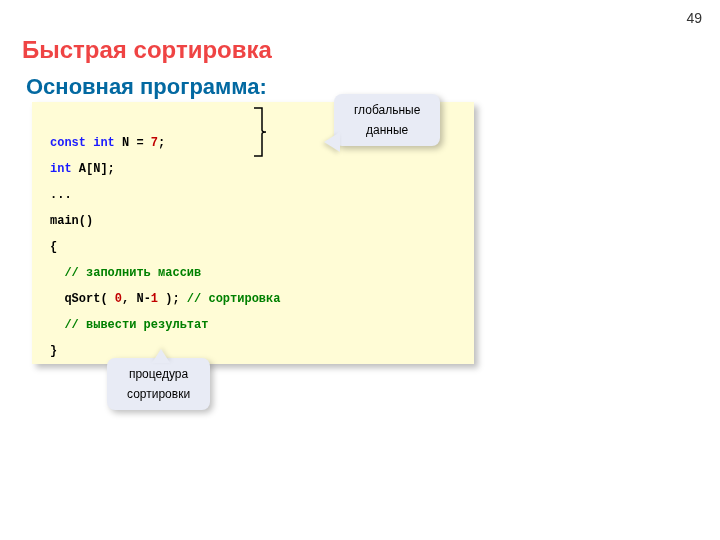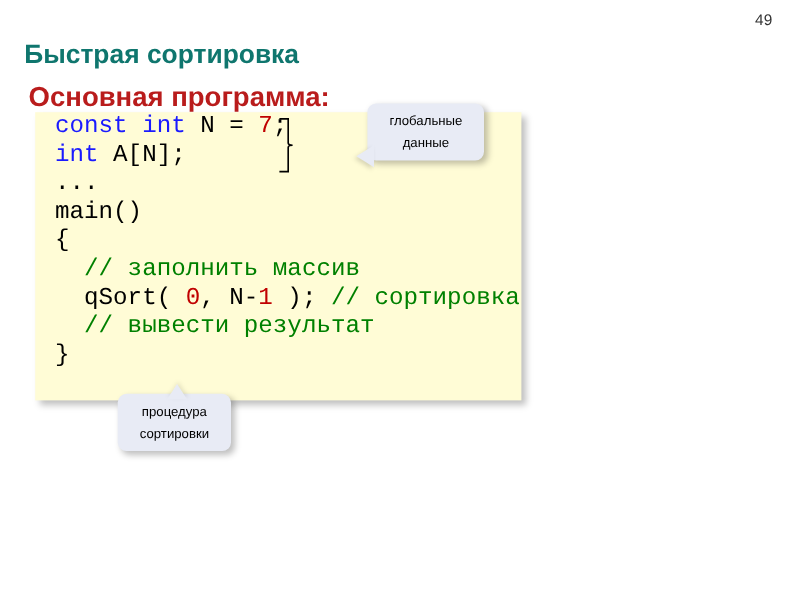--- a/index.html
+++ b/index.html
@@ -19,42 +19,42 @@
     font-size: 14px;
     font-weight: normal;
     color: #333;
   }
   .title {
     position: absolute;
     top: 36px;
     left: 22px;
     font-size: 24px;
     font-weight: bold;
-    color: #0f766e;
+    color: #ef4444;
   }
   .subtitle {
     position: absolute;
     top: 74px;
     left: 26px;
-    font-size: 25px;
+    font-size: 22px;
     font-weight: bold;
-    color: #b91c1c;
+    color: #0369a1;
   }
   .code-box {
     position: absolute;
     top: 102px;
     left: 32px;
     width: 442px;
     height: 262px;
     background: #fffcd6;
     box-shadow: 4px 4px 6px rgba(0,0,0,0.25);
-    padding: 0 18px;
+    padding: 28px 18px;
     font-family: "Courier New", monospace;
-    font-size: 22px;
-    font-weight: normal;
+    font-size: 12px;
+    font-weight: bold;
     line-height: 26px;
     white-space: pre;
     color: #000;
   }
   .kw  { color: #1a1aff; }  
   .num { color: #c00000; }  
   .cmt { color: #008000; }  
   .bracket {
     position: absolute;
     top: 106px;

